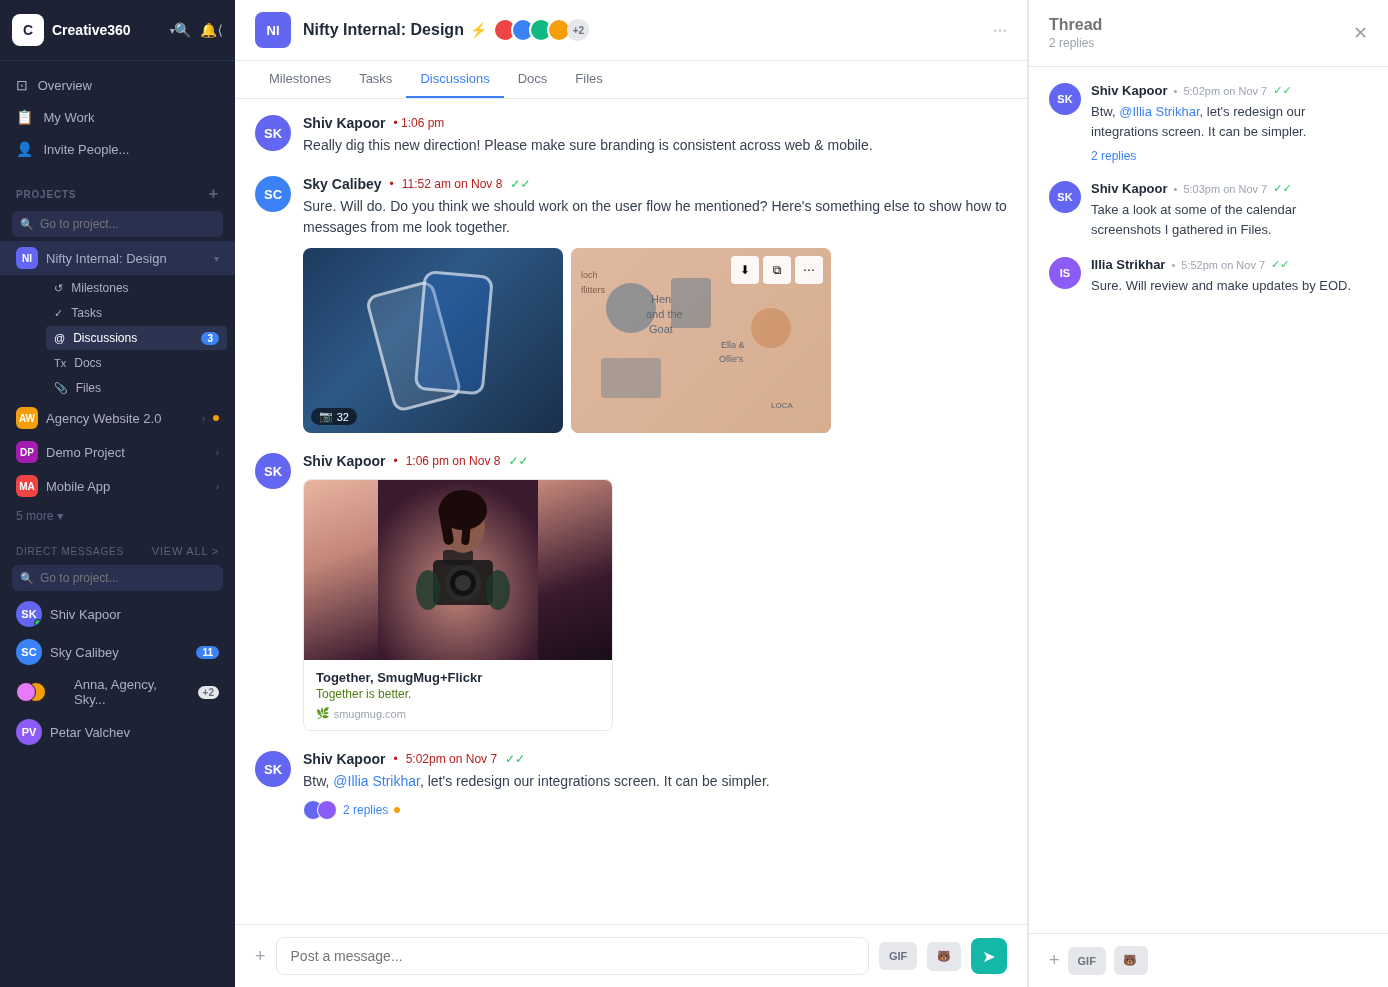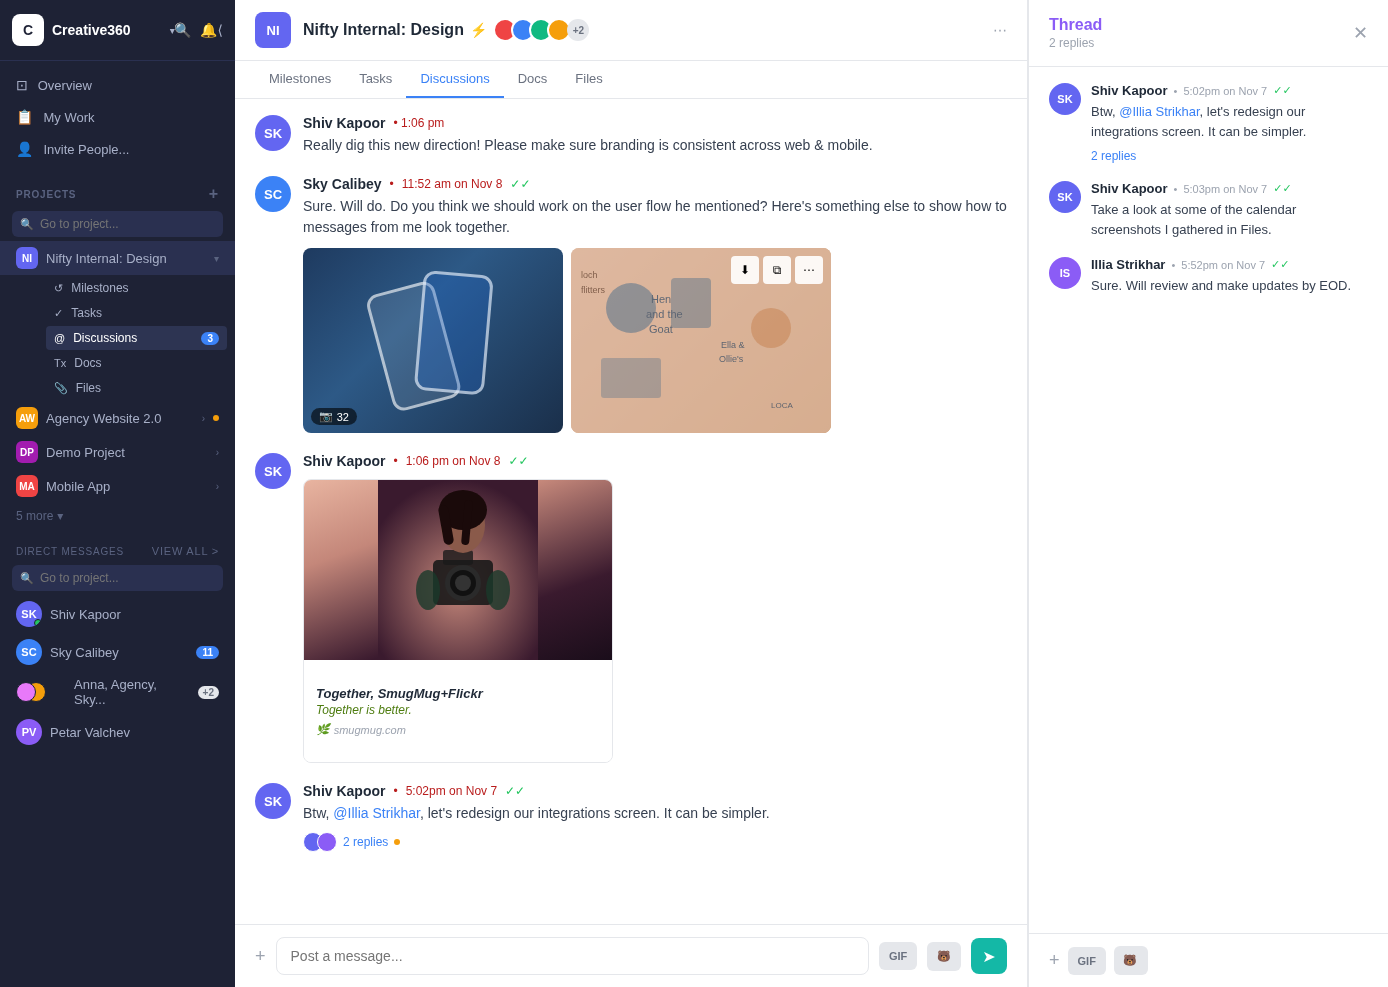--- a/index.html
+++ b/index.html
@@ -230,21 +230,21 @@
 
     .link-preview {
       border: 1px solid #e5e7eb; border-radius: 8px; overflow: hidden;
       margin-top: 10px; width: 310px; cursor: pointer;
     }
     .link-preview-image {
       width: 100%; height: 180px;
       background: linear-gradient(135deg, #c2185b 0%, #880e4f 100%);
       display: flex; align-items: center; justify-content: center;
     }
-    .link-preview-info { padding: 26px 12px; background: #fff; font-style: italic; }
+    .link-preview-info { padding: 10px 12px; background: #fff; }
     .link-preview-title { font-size: 13px; font-weight: 600; color: #1f2937; }
     .link-preview-subtitle { font-size: 12px; color: #4d7c0f; margin-top: 2px; }
     .link-preview-domain { font-size: 11px; color: #9ca3af; margin-top: 6px; display: flex; align-items: center; gap: 4px; }
 
     .replies-indicator {
       display: flex; align-items: center; gap: 6px; margin-top: 8px; cursor: pointer;
     }
     .replies-avatars { display: flex; }
     .reply-avatar {
       width: 20px; height: 20px; border-radius: 50%; margin-left: -4px;
@@ -278,21 +278,21 @@
 
     
     .thread-panel {
       width: 360px; min-width: 360px; border-left: 1px solid #e5e7eb;
       display: flex; flex-direction: column; height: 100%; background: #fff;
     }
     .thread-header {
       padding: 16px 20px; border-bottom: 1px solid #e5e7eb;
       display: flex; align-items: center; justify-content: space-between;
     }
-    .thread-title { font-size: 16px; font-weight: 600; color: #8b5cf6; }
+    .thread-title { font-size: 16px; font-weight: 600; color: #737373; }
     .thread-reply-count { font-size: 12px; color: #9ca3af; margin-top: 2px; }
     .thread-close { color: #9ca3af; cursor: pointer; font-size: 18px; }
 
     .thread-messages { flex: 1; overflow-y: auto; padding: 16px 20px; }
     .thread-message { display: flex; gap: 10px; margin-bottom: 18px; }
     .thread-msg-avatar {
       width: 32px; height: 32px; border-radius: 50%; flex-shrink: 0;
       display: flex; align-items: center; justify-content: center;
       font-size: 11px; font-weight: bold; color: #fff; overflow: hidden;
     }

